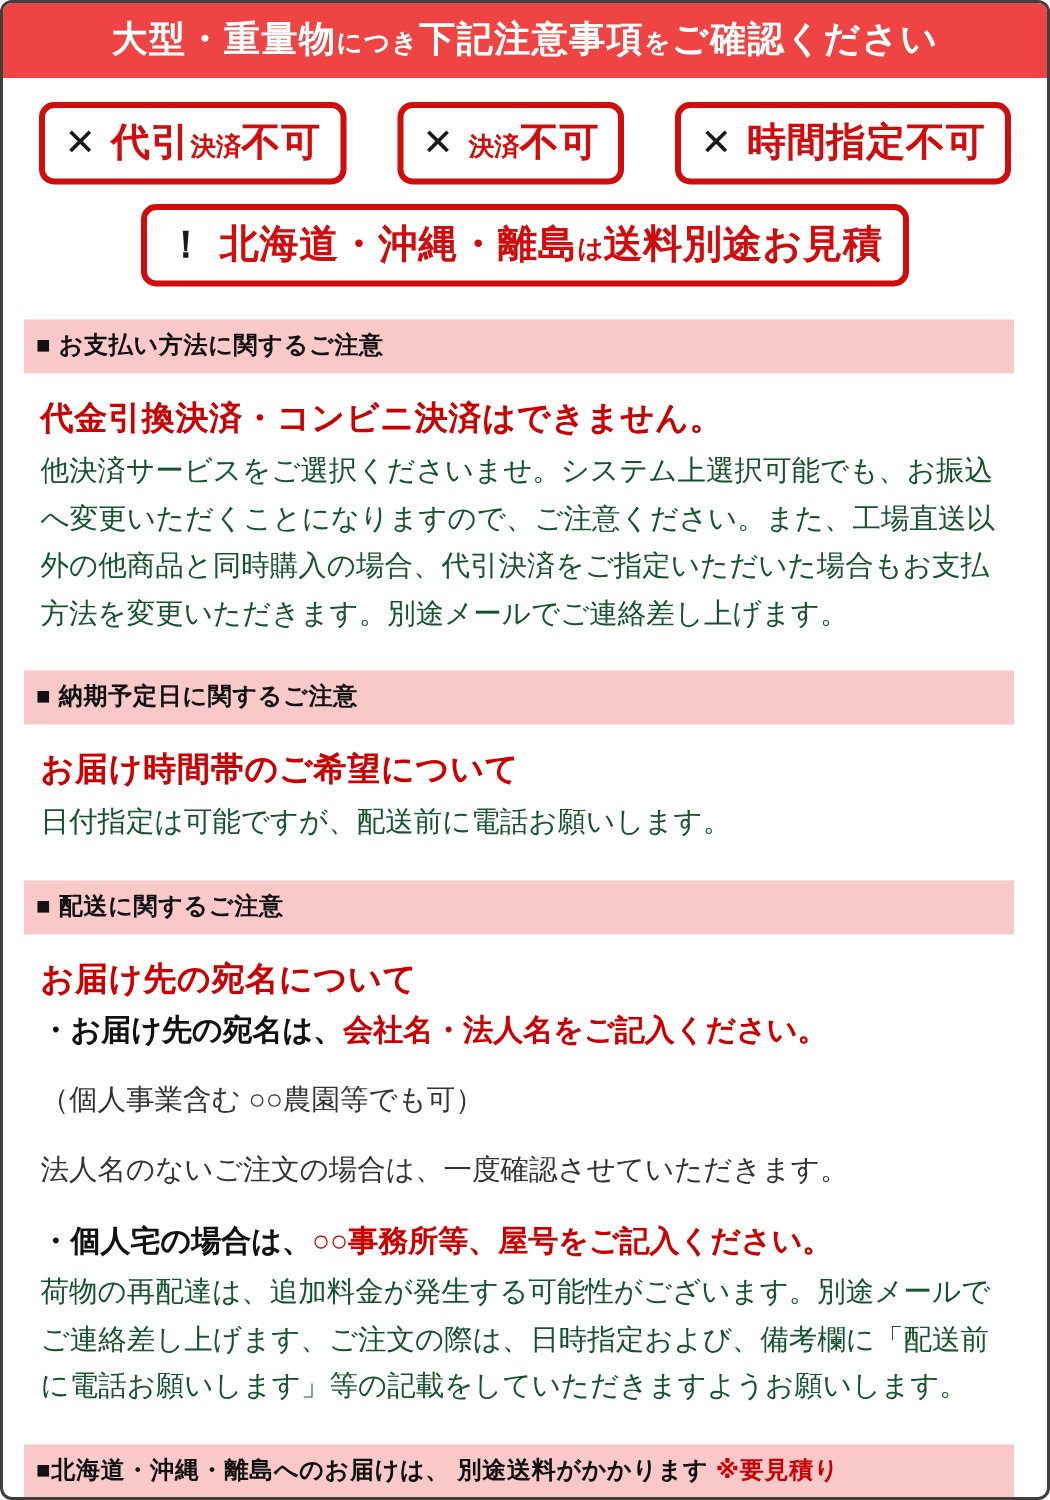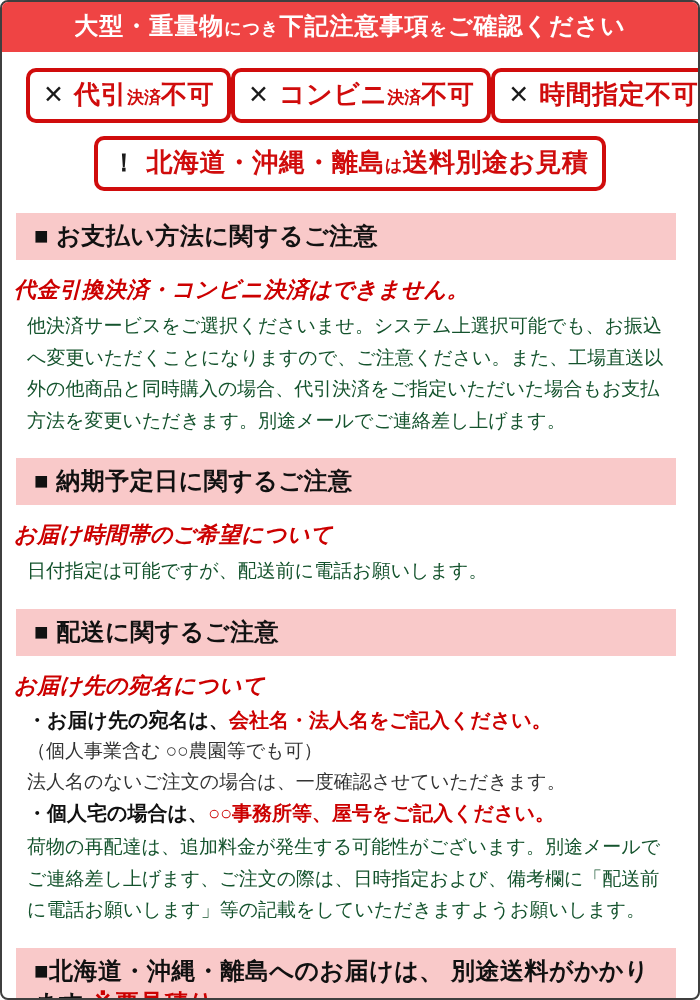--- a/index.html
+++ b/index.html
@@ -41,54 +41,53 @@
   }
   .nbox .mark{color:#1a1a1a;font-size:25px;margin-right:10px;}
   .nbox .big{font-size:26px;letter-spacing:0.5px;}
   .nbox .small{font-size:17px;}
 
   
   .band{
     background:#f9c9c9;
     color:#111;
     font-weight:bold;
-    font-size:24px;
-    padding:7px 18px 8px;
+    font-size:16px;
+    padding:7px 8px 8px;
     margin:22px 22px 0 14px;
     letter-spacing:0.5px;
   }
   .band .red{color:#cc0000;}
 
   .redhead{
     color:#cc0000;
     font-weight:bold;
     font-size:22px;
-    margin:15px 12px 0;
+    margin:15px 25px 0;
     letter-spacing:0.5px;
-    font-style:italic;
   }
   .body-text{
     color:#14532d;
     font-size:19px;
     line-height:1.66;
     margin:5px 25px 0;
   }
   .boldline{
     font-size:20px;
     font-weight:bold;
     color:#111;
     line-height:1.58;
     margin:0 25px;
   }
   .boldline .red{color:#cc0000;}
   .plain{
     font-size:19px;
     color:#333;
     line-height:1.62;
-    margin:0 25px;
+    margin:16px 25px;
   }
   p{margin:0;}
   .mt4{margin-top:4px;}
   .mt2{margin-top:2px;}
 </style>
 </head>
 <body>
 
 <div class="page">
 
@@ -98,21 +97,20 @@
 
   <div class="boxrow">
     <div class="nbox">
       <span class="mark">✕</span>
       <span class="big">代引</span>
       <span class="small">決済</span>
       <span class="big">不可</span>
     </div>
     <div class="nbox">
       <span class="mark">✕</span>
-      <span class="big">コンビニ</span>
       <span class="small">決済</span>
       <span class="big">不可</span>
     </div>
     <div class="nbox">
       <span class="mark">✕</span>
       <span class="big">時間指定不可</span>
       <span class="small"></span>
       <span class="big"></span>
     </div>
   </div>

